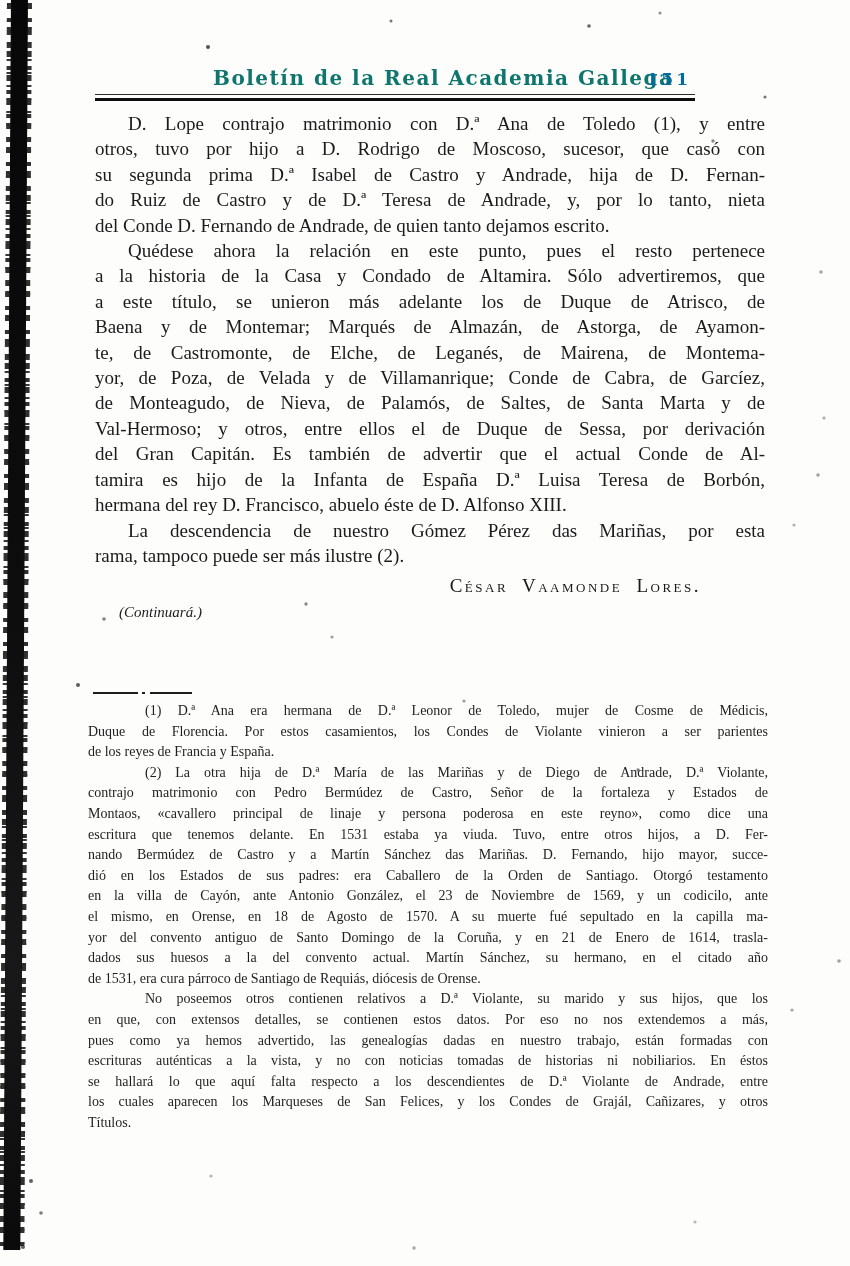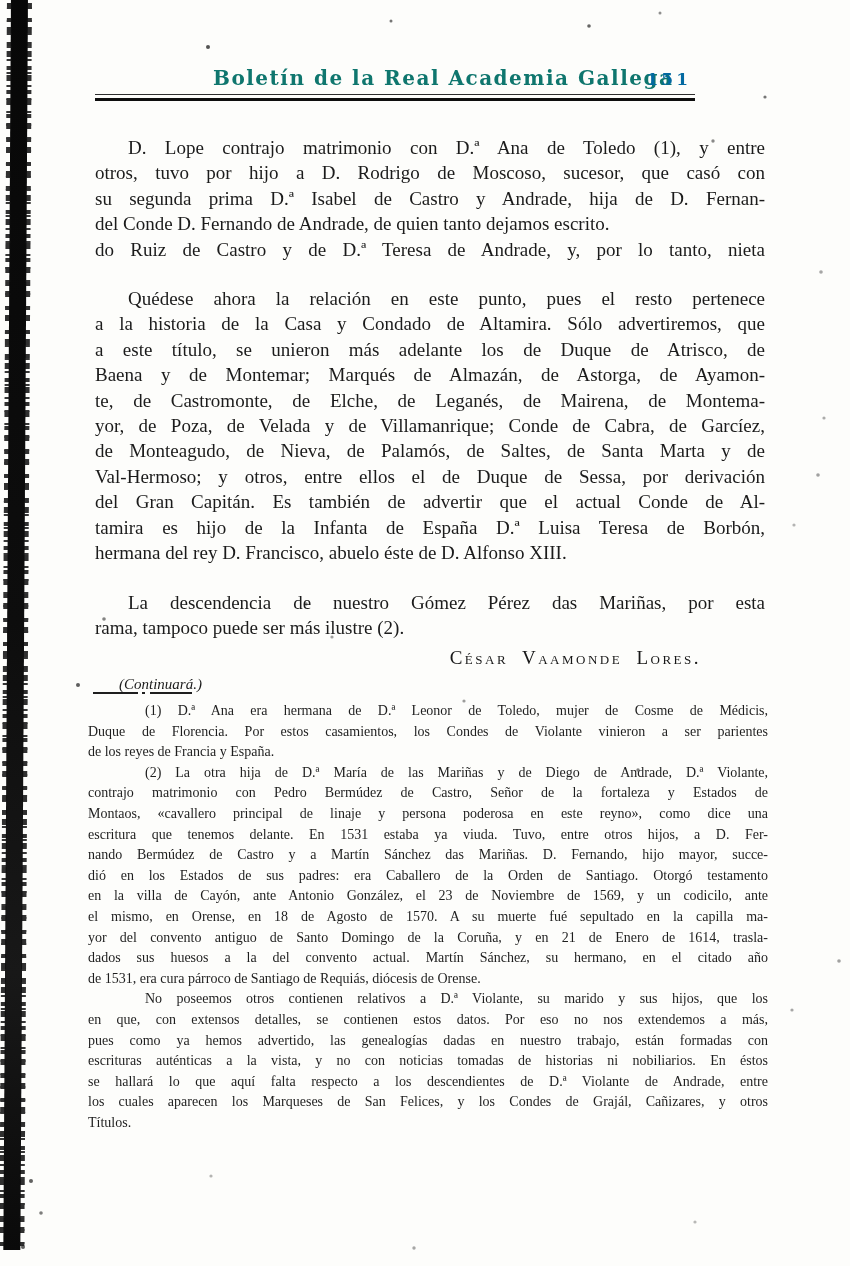--- a/index.html
+++ b/index.html
@@ -61,21 +61,21 @@
   .header-rule {
     position:absolute; top:94px; left:95px; width:600px; height:3px;
     border-top:1.5px solid #2e2e2e;
     border-bottom:3.5px solid #0e0e0e;
   }
 
   
   .main { position:absolute; top:111px; left:95px; width:670px; font-size:19px; line-height:25.4px; }
   .tline { text-align:justify; text-align-last:justify; }
   .tline-last { text-align-last:left; }
-  .para .tline:first-child { text-indent:33px;margin-top:24px; }
+  .para .tline:first-child { text-indent:33px; }
 
   .signature {
     margin-top:5px; text-align:right; padding-right:64px;
     font-variant:small-caps; letter-spacing:2.5px; word-spacing:7px;
     font-size:19px; color:#181818;
   }
   .continuation { margin-top:1px; padding-left:24px; font-style:italic; font-size:15px; }
 
   
   .fn-rule { position:absolute; top:692px; left:93px; white-space:nowrap; }
@@ -100,22 +100,22 @@
     <div class="header-title">Boletín de la Real Academia Gallega</div>
     <div class="header-page">151</div>
   </header>
   <div class="header-rule"></div>
 
   <main class="main">
     <div class="para">
         <div class="tline">D. Lope contrajo matrimonio con D.ª Ana de Toledo (1), y entre</div>
         <div class="tline">otros, tuvo por hijo a D. Rodrigo de Moscoso, sucesor, que casó con</div>
         <div class="tline">su segunda prima D.ª Isabel de Castro y Andrade, hija de D. Fernan-</div>
+        <div class="tline">do Ruiz de Castro y de D.ª Teresa de Andrade, y, por lo tanto, nieta</div>
         <div class="tline tline-last">del Conde D. Fernando de Andrade, de quien tanto dejamos escrito.</div>
-        <div class="tline">do Ruiz de Castro y de D.ª Teresa de Andrade, y, por lo tanto, nieta</div>
       </div>
     <div class="para">
         <div class="tline">Quédese ahora la relación en este punto, pues el resto pertenece</div>
         <div class="tline">a la historia de la Casa y Condado de Altamira. Sólo advertiremos, que</div>
         <div class="tline">a este título, se unieron más adelante los de Duque de Atrisco, de</div>
         <div class="tline">Baena y de Montemar; Marqués de Almazán, de Astorga, de Ayamon-</div>
         <div class="tline">te, de Castromonte, de Elche, de Leganés, de Mairena, de Montema-</div>
         <div class="tline">yor, de Poza, de Velada y de Villamanrique; Conde de Cabra, de Garcíez,</div>
         <div class="tline">de Monteagudo, de Nieva, de Palamós, de Saltes, de Santa Marta y de</div>
         <div class="tline">Val-Hermoso; y otros, entre ellos el de Duque de Sessa, por derivación</div>

